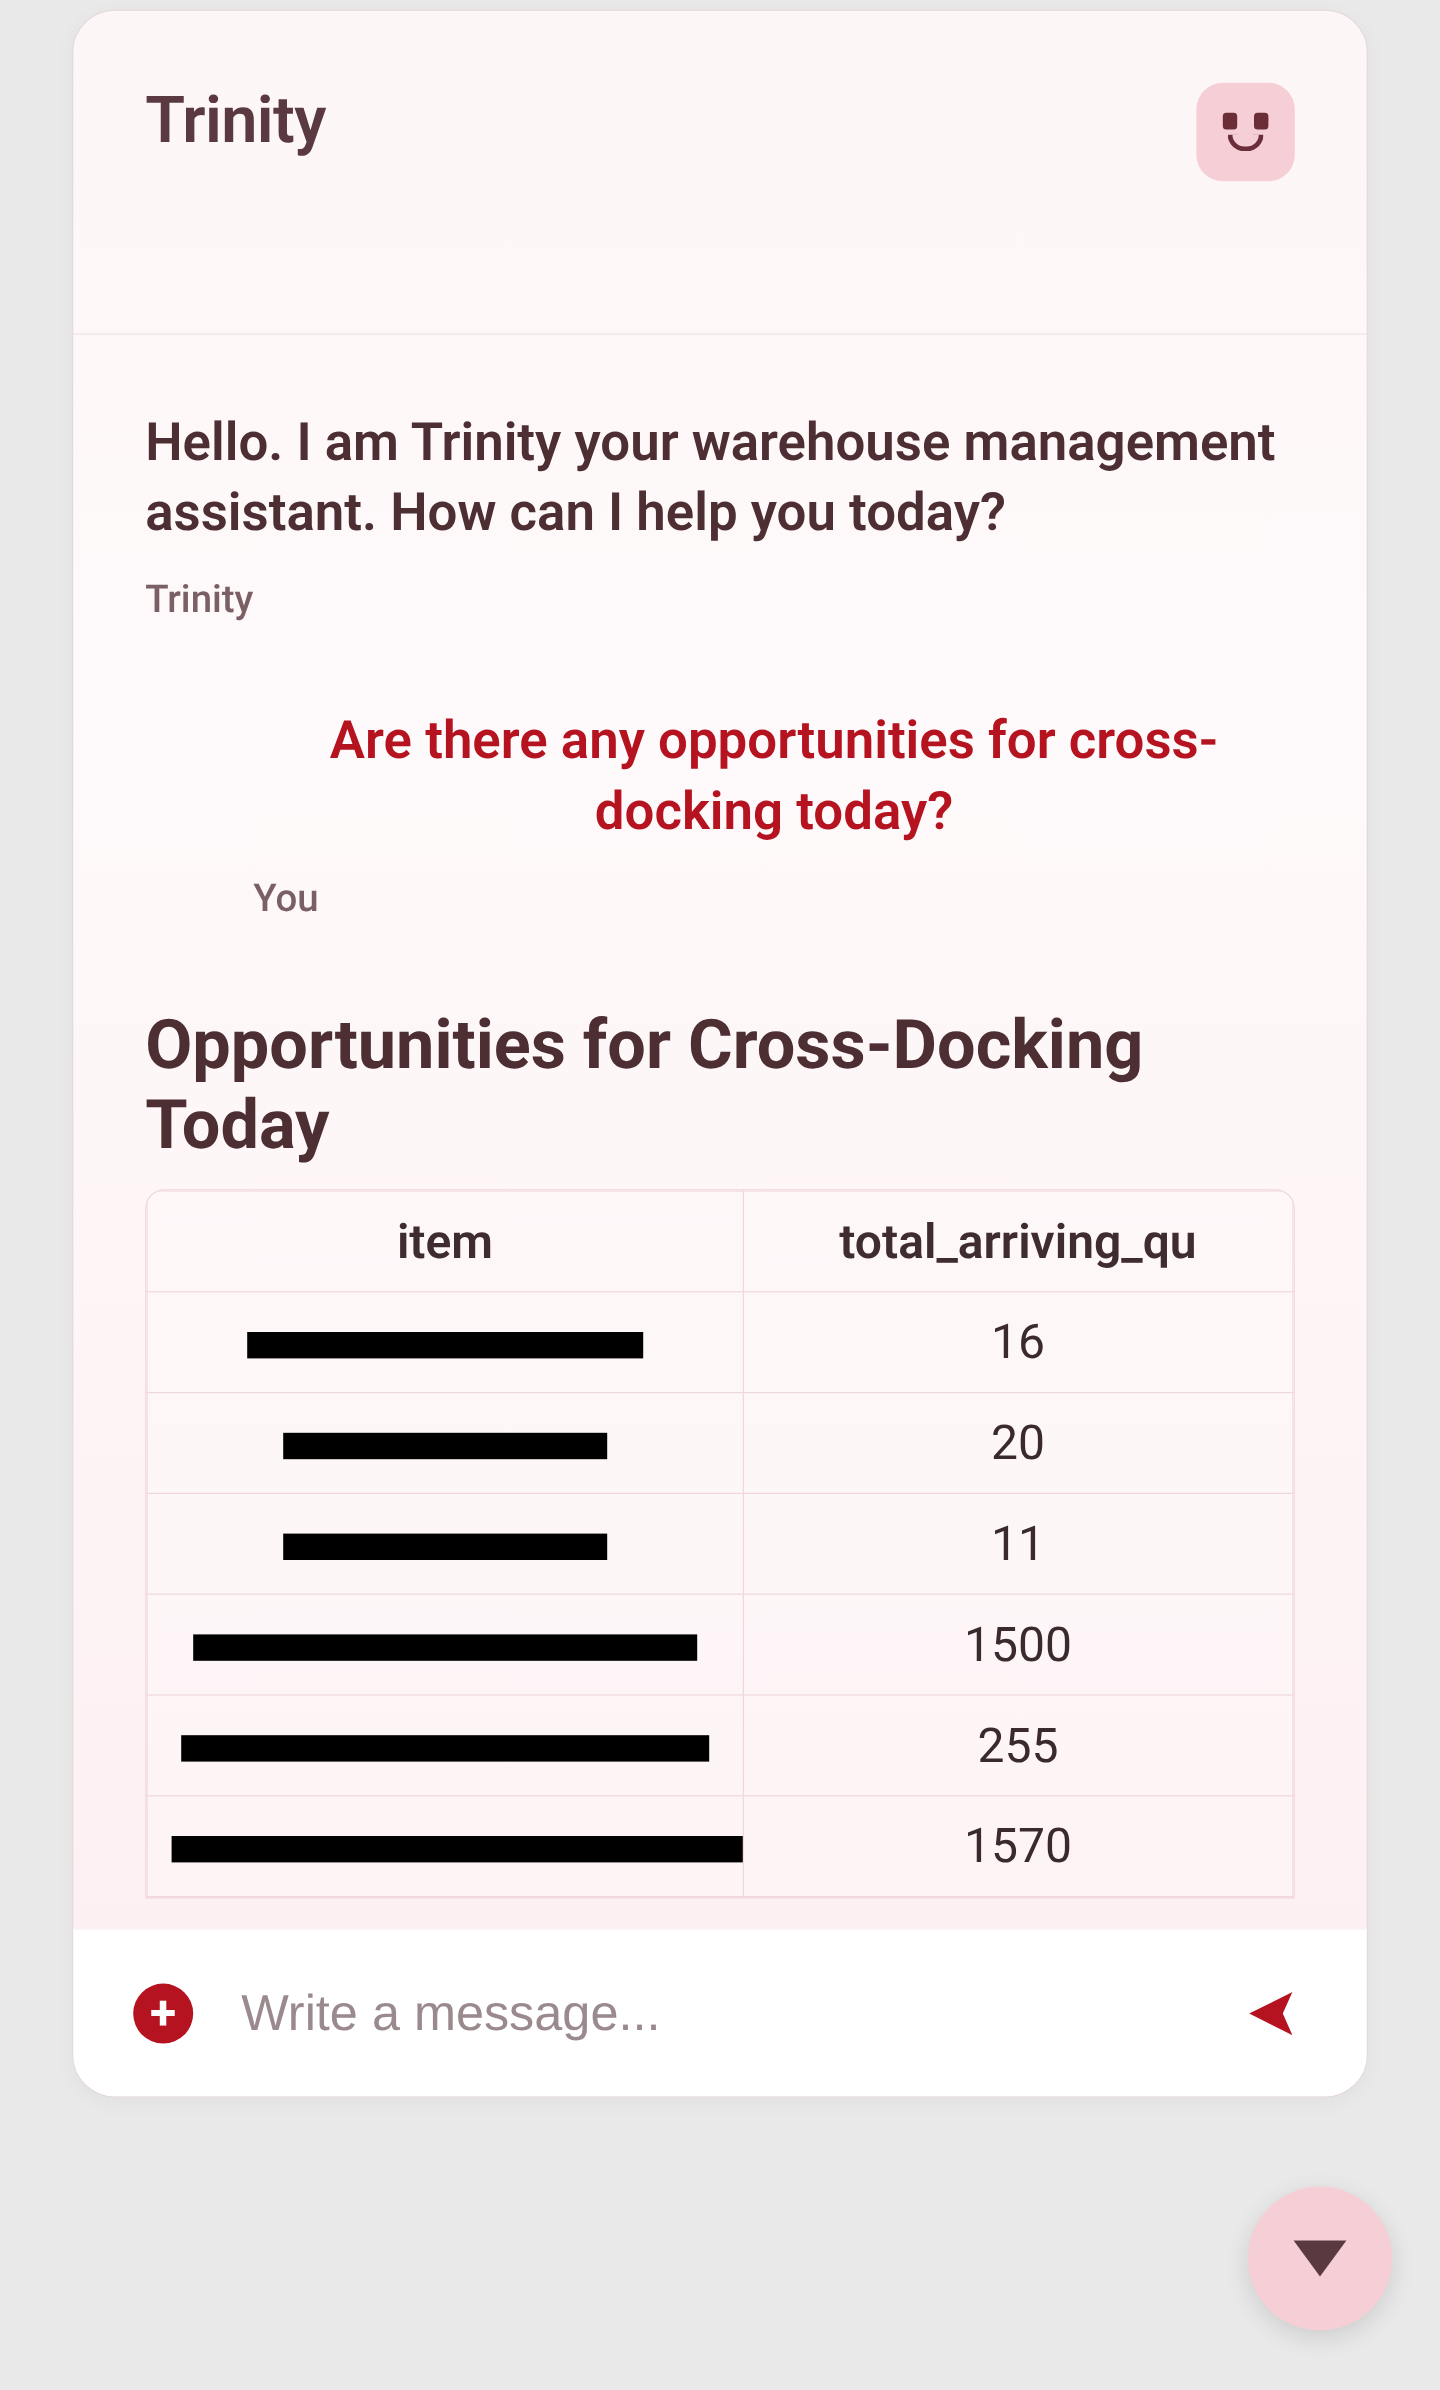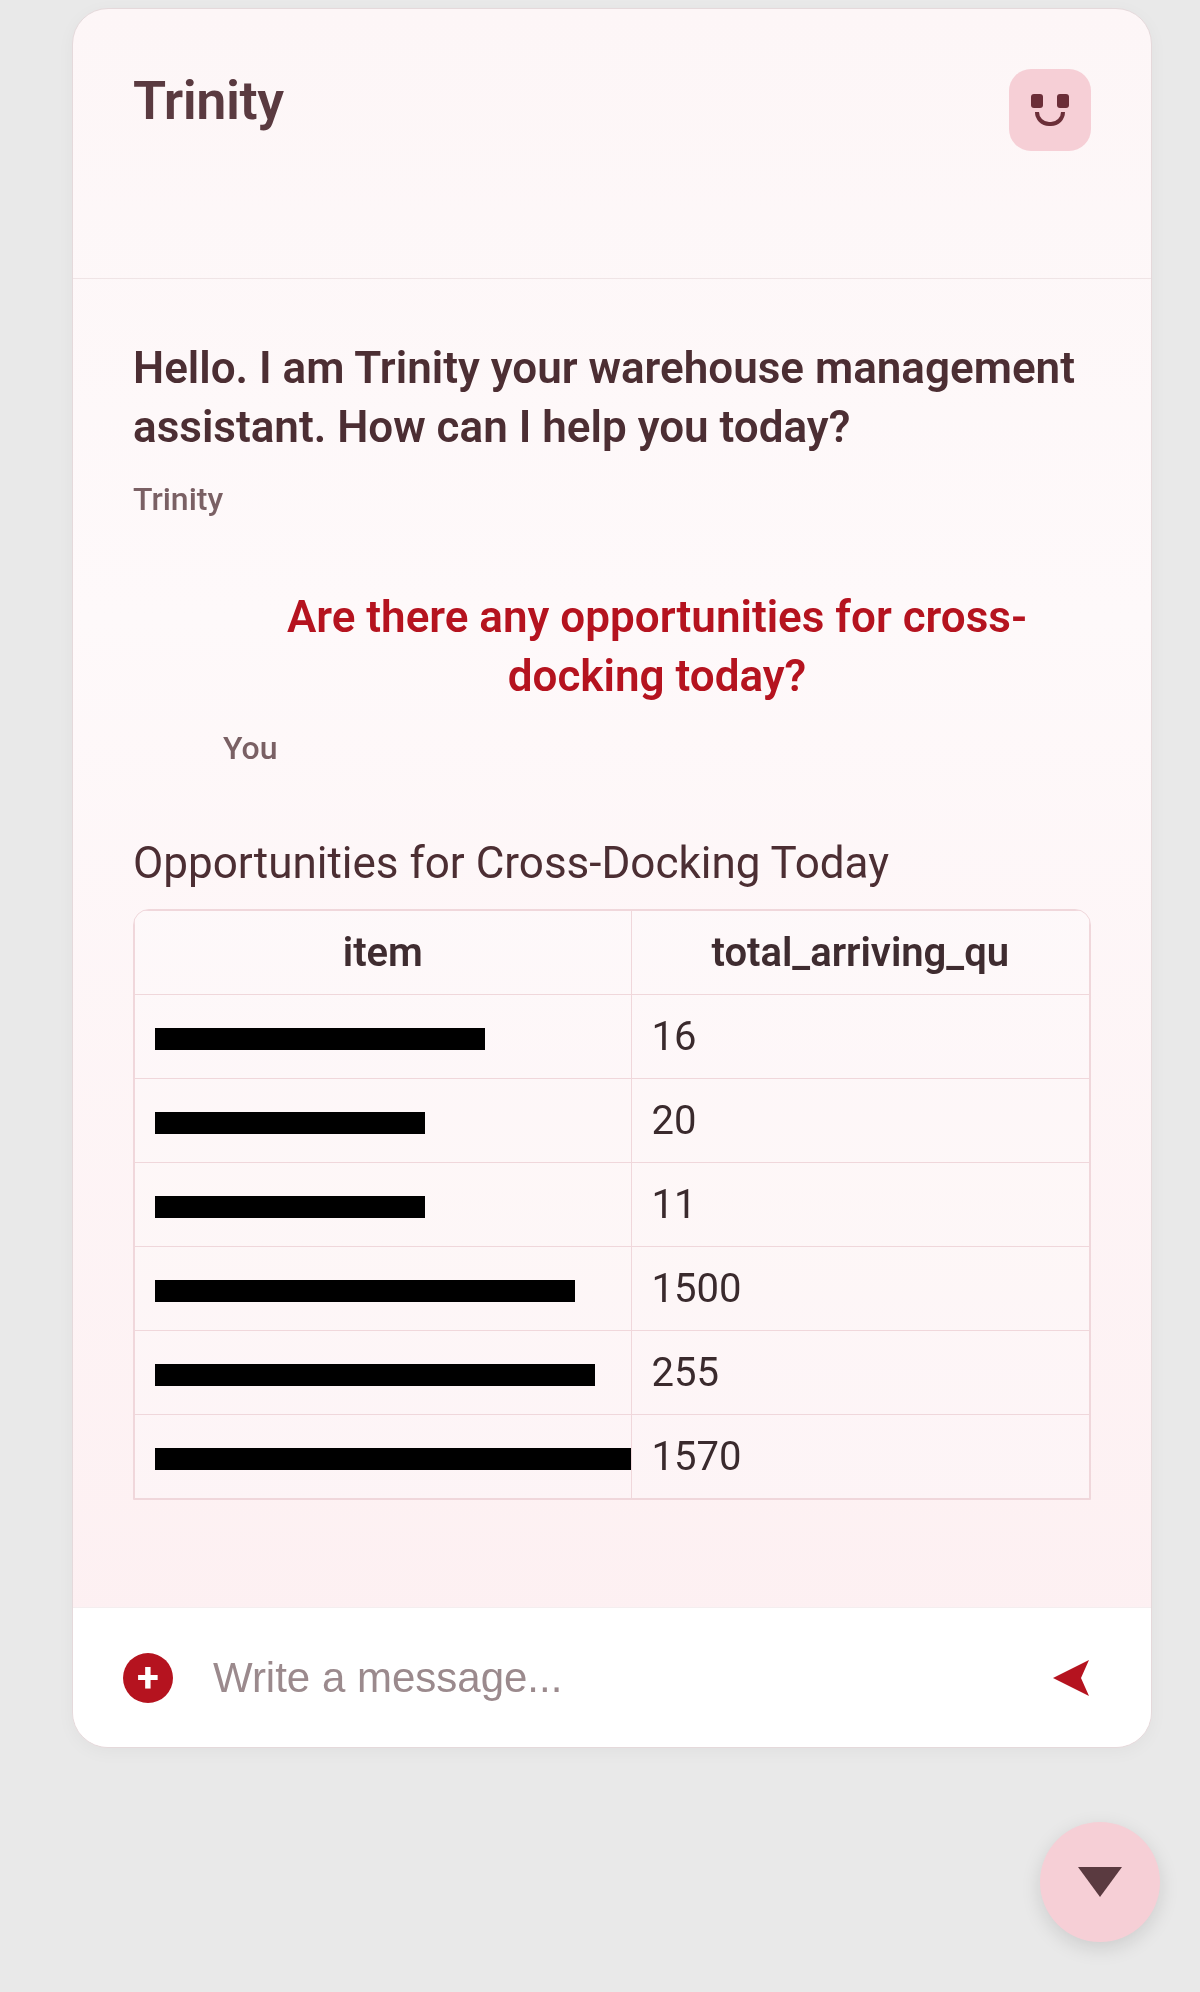--- a/index.html
+++ b/index.html
@@ -6,21 +6,21 @@
   html, body { width: 1200px; height: 1992px; }
   body {
     background: #e9e9e9;
     font-family: -apple-system, BlinkMacSystemFont, "Segoe UI", Roboto, Helvetica, Arial, sans-serif;
     position: relative;
     overflow: hidden;
   }
 
   .chat-window {
     position: absolute;
-    left: 72px;
+    left: 60px;
     top: 8px;
     width: 1080px;
     height: 1740px;
     background: linear-gradient(180deg, #fdf6f7 0%, #fef9fa 35%, #fdeff1 100%);
     border: 1px solid #e5d9db;
     border-radius: 36px;
     box-shadow: 0 4px 18px rgba(0,0,0,0.04);
     overflow: hidden;
     display: flex;
     flex-direction: column;
@@ -75,39 +75,39 @@
   .msg-text.user { color: #b5131f; text-align: center; }
 
   .msg-sender {
     margin-top: 22px;
     font-size: 32px;
     color: #7a6064;
     font-weight: 500;
   }
 
   .result-title {
-    font-size: 44px;
-    font-weight: 400;
+    font-size: 57px;
+    font-weight: 700;
     color: #4c2e33;
     margin-bottom: 20px;
   }
 
   .result-table {
     width: 100%;
     border: 1px solid #f0d7db;
     border-radius: 16px 16px 0 0;
     overflow: hidden;
     background: rgba(255,255,255,0.25);
   }
   .result-table table { width:100%; border-collapse: collapse; table-layout: fixed; }
   .result-table th, .result-table td {
     border: 1px solid #f0d7db;
     padding: 18px 20px;
     font-size: 40px;
-    text-align: left;
+    text-align: center;
     color: #3a2a2d;
     height: 78px;
     overflow: hidden;
     white-space: nowrap;
   }
   .result-table th {
     font-weight: 600;
     text-align: center;
     color: #3f2c30;
   }

